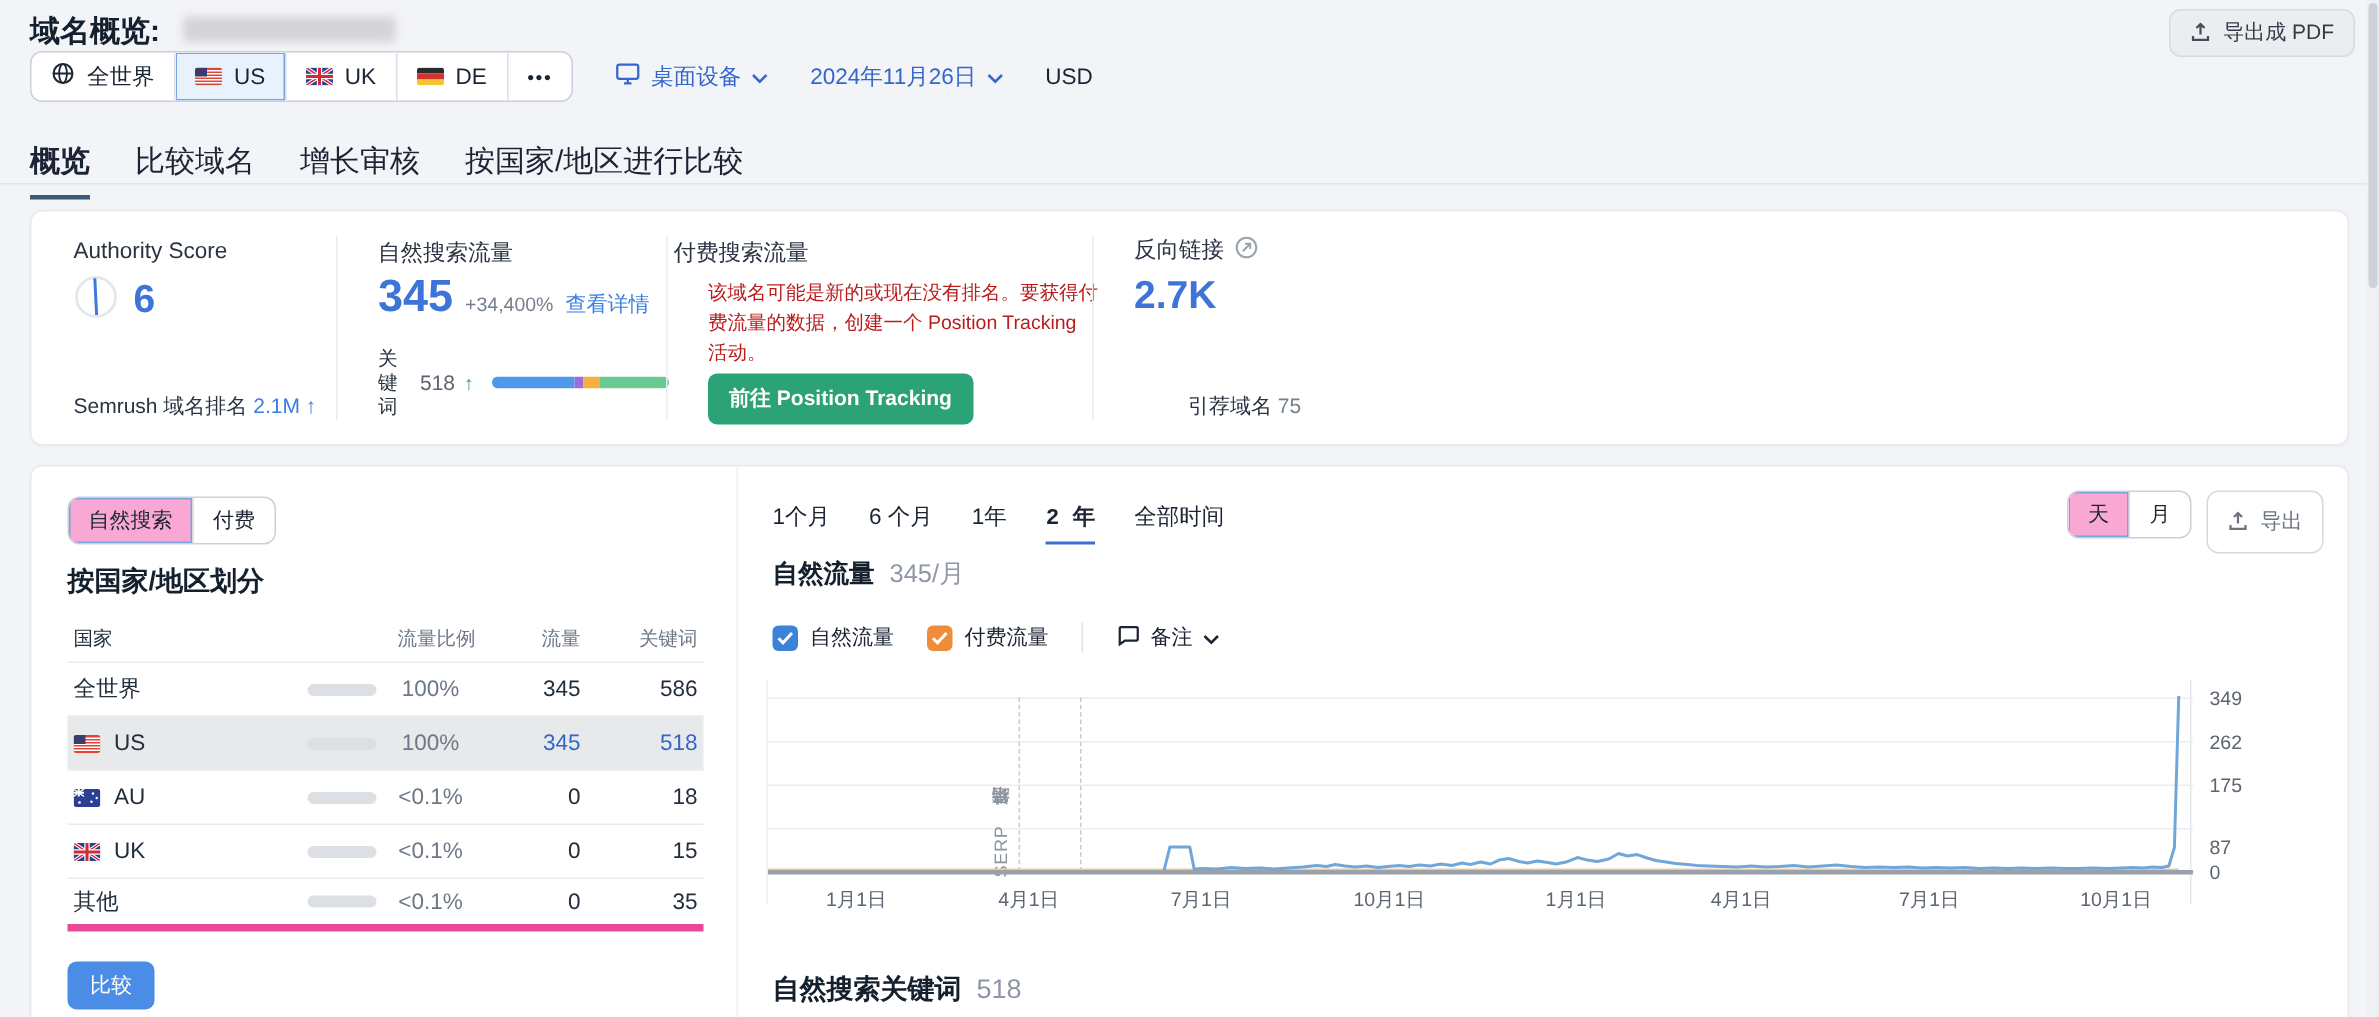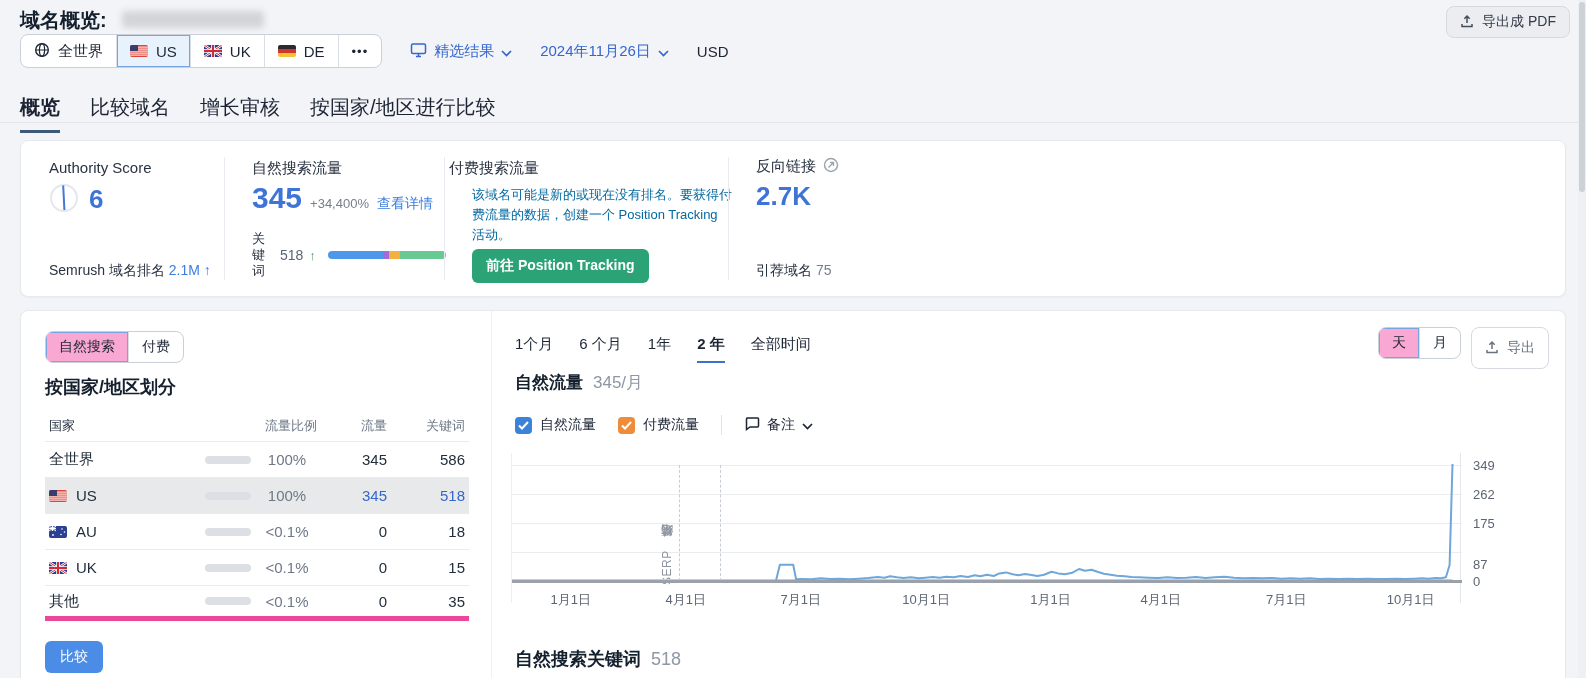--- a/index.html
+++ b/index.html
@@ -44,21 +44,21 @@
   .big-blue { color:#3e73d7; font-weight:bold; }
 
   .gauge-row { position:absolute; left:28px; top:42px; display:flex; align-items:center; gap:10px; }
   .m-footer { position:absolute; left:28px; bottom:16px; font-size:14px; color:#2a3342; }
   .link-blue { color:#3b7de0; cursor:pointer; }
   .pct-gray { color:#767f8c; font-size:13px; }
   .kw-row { position:absolute; left:231px; top:90px; display:flex; align-items:center; gap:12px; }
   .kw-vertical { width:16px; font-size:13px; line-height:16px; color:#2a3342; word-break:break-all; }
   .kw-bar { width:118px; height:8px; border-radius:4px; overflow:hidden; display:flex; }
   .kw-bar span { height:100%; }
-  .paid-desc { position:absolute; left:451px; top:44px; width:262px; font-size:13px; line-height:1.55; color:#0369a1; }
+  .paid-desc { position:absolute; left:451px; top:44px; width:262px; font-size:13px; line-height:1.55; color:#b91c1c; }
   .green-btn { position:absolute; left:451px; top:108px; height:34px; display:flex; align-items:center;
     background:#2ba377; color:#fff; font-weight:bold; font-size:14px; border:none; border-radius:6px;
     padding:0 14px; cursor:pointer; }
 
   
   .bottom-card { left:20px; top:310px; width:1546px; height:430px; }
   .panel-divider { position:absolute; left:470px; top:0; bottom:0; width:1px; background:#eef0f4; }
 
   .seg-toggle { display:flex; height:32px; background:#fff; border:1px solid #c9d0da; border-radius:8px; overflow:hidden; }
   .seg-item { display:flex; align-items:center; padding:0 13px; font-size:14px; color:#1c2434;
@@ -83,21 +83,21 @@
   .c-kw { width:78px; text-align:right; color:#232e3d; }
   .h-share { width:112px; text-align:right; }
   .h-traffic { width:70px; text-align:right; }
   .h-kw { width:78px; text-align:right; }
   .compare-btn { position:absolute; left:24px; top:330px; height:32px; background:#4b8de6; color:#fff;
     font-size:14px; border:none; border-radius:6px; padding:0 15px; cursor:pointer; }
 
   
   .range-tabs { position:absolute; left:494px; top:24px; display:flex; gap:26px; font-size:15px; color:#1c2434; }
   .range-tab { padding-bottom:7px; cursor:pointer; }
-  .range-tab.active { font-weight:bold; border-bottom:2px solid #3a70d2; }
+  .range-tab.active { font-weight:bold; border-bottom:2px solid #3a70d2;font-family:Liberation Mono, monospace; }
   .chart-controls { position:absolute; right:16px; top:16px; display:flex; gap:10px; }
   .export-btn { height:42px; display:flex; align-items:center; gap:8px; background:#fff;
     border:1px solid #d6dae0; border-radius:8px; padding:0 13px; font-size:14px; color:#6a7380; cursor:pointer; }
   .trend-title-row { position:absolute; left:494px; top:60px; display:flex; align-items:baseline; gap:10px; }
   .trend-title { font-size:17px; font-weight:bold; color:#15202e; }
   .trend-sub { font-size:17px; color:#8e97a5; }
   .legend-row { position:absolute; left:494px; top:104px; display:flex; align-items:center; gap:22px; }
   .legend-item { display:flex; align-items:center; gap:8px; font-size:14px; color:#1c2434; cursor:pointer; }
   .chk { width:17px; height:17px; border-radius:4px; display:flex; align-items:center; justify-content:center; }
   .legend-div { width:1px; height:20px; background:#dfe3e8; }
@@ -181,21 +181,21 @@
     <div class="country-item">
       <span style="letter-spacing:1px;font-size:13px;">•••</span>
     </div>
   </div>
 
   <div class="blue-select">
     <span><svg width="17" height="16" viewBox="0 0 17 16">
           <rect x="1.5" y="2" width="14" height="9.5" rx="1.5" fill="none" stroke="#3566cd" stroke-width="1.5"></rect>
           <path d="M6 14.5 h5 M8.5 11.5 v3" stroke="#3566cd" stroke-width="1.5"></path>
         </svg></span>
-    <span>精选结果</span>
+    <span>桌面设备</span>
     <span><svg width="11" height="7" viewBox="0 0 11 7">
           <path d="M1 1 L5.5 5.5 L10 1" fill="none" stroke="#3566cd" stroke-width="1.7"></path>
         </svg></span>
   </div>
 
   <div class="blue-select">
     <span>2024年11月26日</span>
     <span><svg width="11" height="7" viewBox="0 0 11 7">
           <path d="M1 1 L5.5 5.5 L10 1" fill="none" stroke="#3566cd" stroke-width="1.7"></path>
         </svg></span>
@@ -254,21 +254,21 @@
   <div class="v-div" style="left:707px;"></div>
 
   <div class="abs" style="left:735px;top:16px;display:flex;align-items:center;gap:7px;">
     <span class="m-label">反向链接</span>
     <span><svg width="16" height="16" viewBox="0 0 16 16">
           <circle cx="8" cy="8" r="6.5" fill="none" stroke="#9aa3af" stroke-width="1.4"></circle>
           <path d="M5.5 10.5 L10.5 5.5 M7 5.5 h3.5 v3.5" fill="none" stroke="#9aa3af" stroke-width="1.3"></path>
         </svg></span>
   </div>
   <div class="abs big-blue" style="left:735px;top:40px;font-size:26px;">2.7K</div>
-  <div class="m-footer" style="left:735px;">
+  <div class="m-footer" style="left:771px;">
     <span>引荐域名</span>
     <span style="color:#767f8c;">75</span>
   </div>
 </div>
 
 <div class="abs card bottom-card">
   <div class="panel-divider"></div>
 
   <div class="seg-toggle left-toggle">
     <div class="seg-item selected">自然搜索</div>

